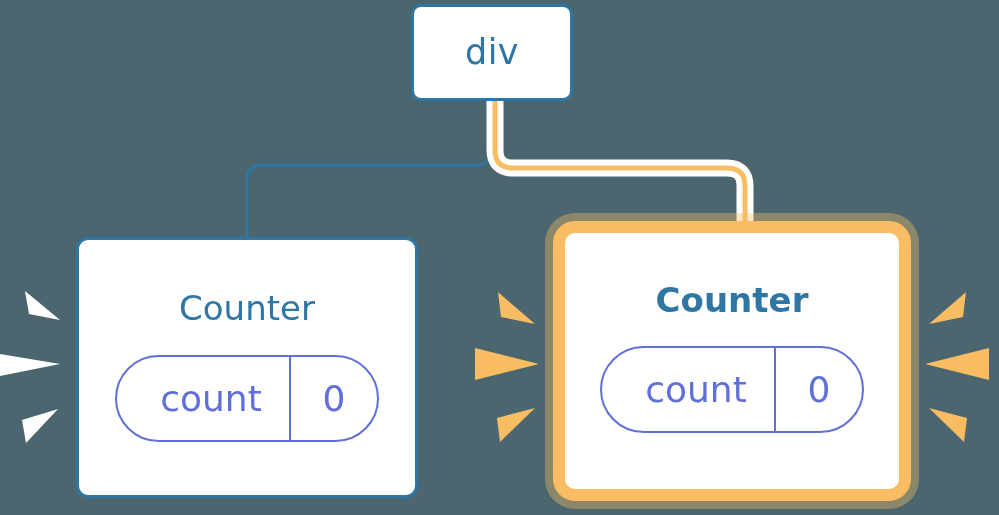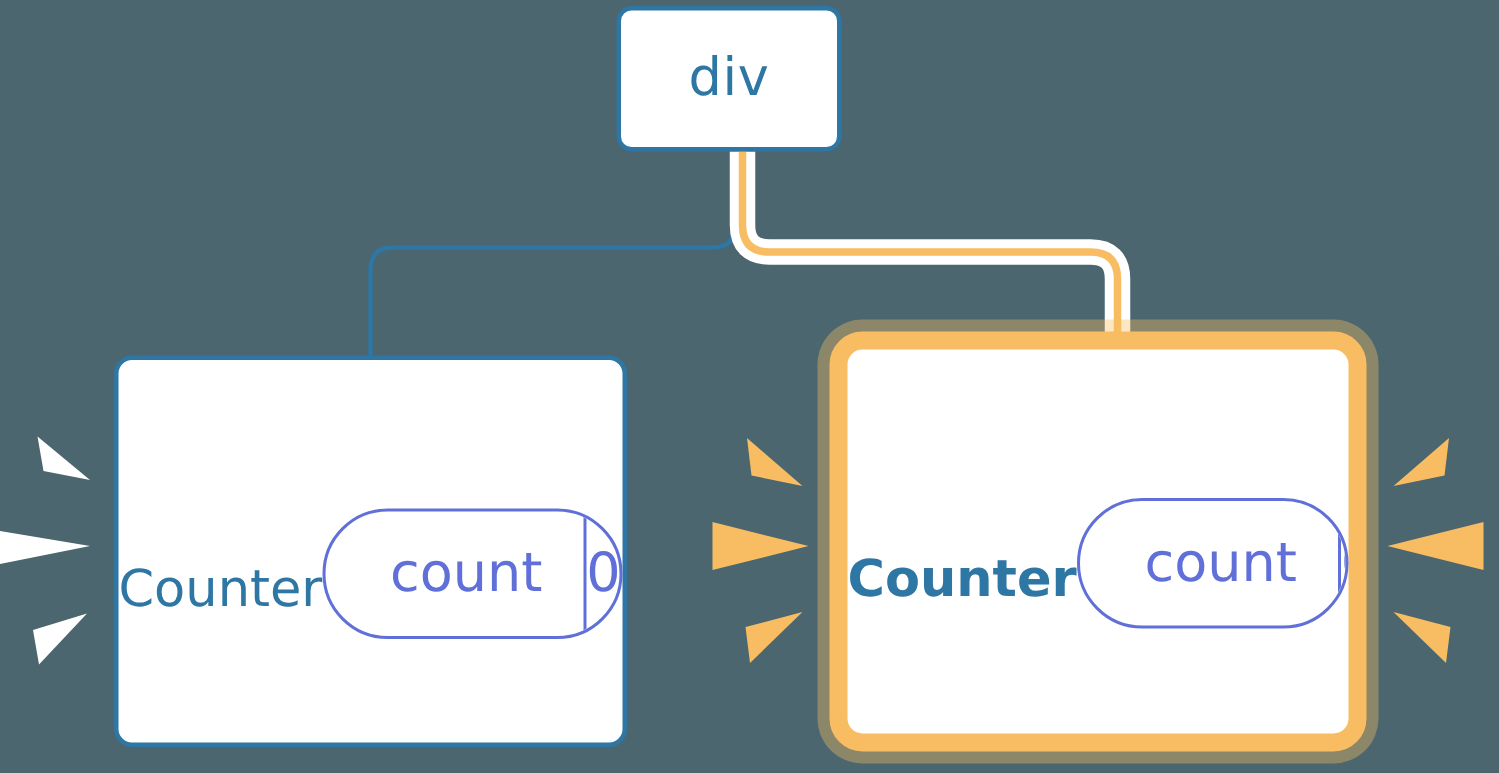--- a/index.html
+++ b/index.html
@@ -27,21 +27,21 @@
     width: 999px;
     height: 515px;
     pointer-events: none;
   }
 
   
   .div-node {
     position: absolute;
     left: 411px;
     top: 4px;
-    width: 150px;
+    width: 162px;
     height: 97px;
     background: #ffffff;
     border: 3px solid #2e76a3;
     border-radius: 10px;
     box-sizing: border-box;
     display: flex;
     align-items: center;
     justify-content: center;
     z-index: 6;
   }
@@ -52,21 +52,21 @@
     letter-spacing: .5px;
     line-height: 1;
   }
 
   
   .card {
     position: absolute;
     box-sizing: border-box;
     background: #ffffff;
     display: flex;
-    flex-direction: row;
+    flex-direction: column;
     align-items: center;
     z-index: 6;
   }
   .card-plain {
     left: 76px;
     top: 237px;
     width: 342px;
     height: 261px;
     border: 3px solid #2e76a3;
     border-radius: 12px;

